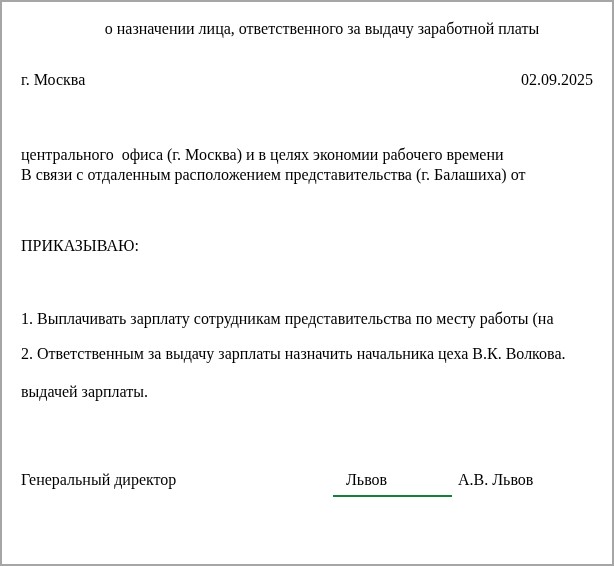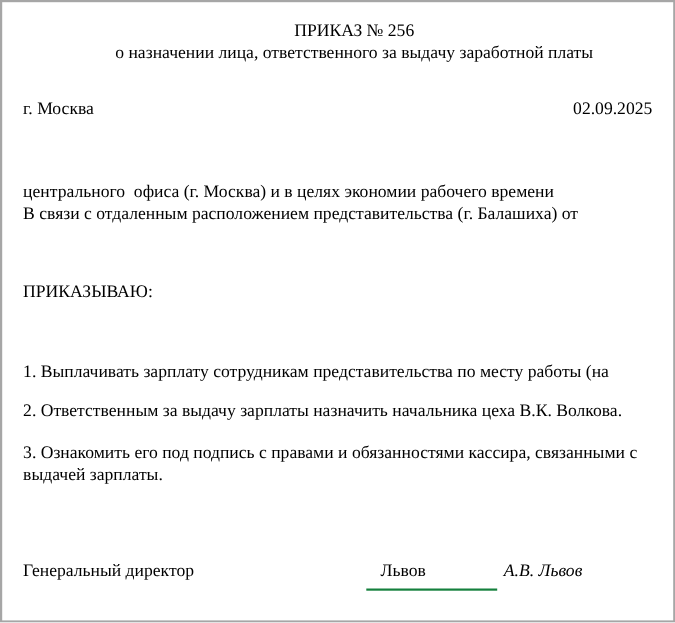--- a/index.html
+++ b/index.html
@@ -58,30 +58,28 @@
     box-sizing: border-box;
     border-bottom: 2px solid #15803d;
     padding-left: 13px;
     white-space: pre;
   }
   .sign-name {
     position: absolute;
     left: 437px;
     top: 0;
     white-space: pre;
-    font-style: italic;
   }
 </style>
 </head>
 <body>
 
 <div class="page">
 
   <div class="doc-header">
-    <div class="line">ПРИКАЗ № 256</div>
     <div class="line">о назначении лица, ответственного за выдачу заработной платы</div>
   </div>
 
   <div class="meta-row">
     <span class="line">г. Москва</span>
     <span class="line">02.09.2025</span>
   </div>
 
   <div class="preamble">
     <div class="line">центрального  офиса (г. Москва) и в целях экономии рабочего времени</div>
@@ -92,21 +90,20 @@
 
   <div class="item-1">
     <div class="line">1. Выплачивать зарплату сотрудникам представительства по месту работы (на</div>
   </div>
 
   <div class="item-2">
     <div class="line">2. Ответственным за выдачу зарплаты назначить начальника цеха В.К. Волкова.</div>
   </div>
 
   <div class="item-3">
-    <div class="line">3. Ознакомить его под подпись с правами и обязанностями кассира, связанными с</div>
     <div class="line">выдачей зарплаты.</div>
   </div>
 
   <div class="sign-row">
     <span class="sign-position">Генеральный директор</span>
     <span class="sign-box"><span>Львов</span></span>
     <span class="sign-name">А.В. Львов</span>
   </div>
 
 </div>

